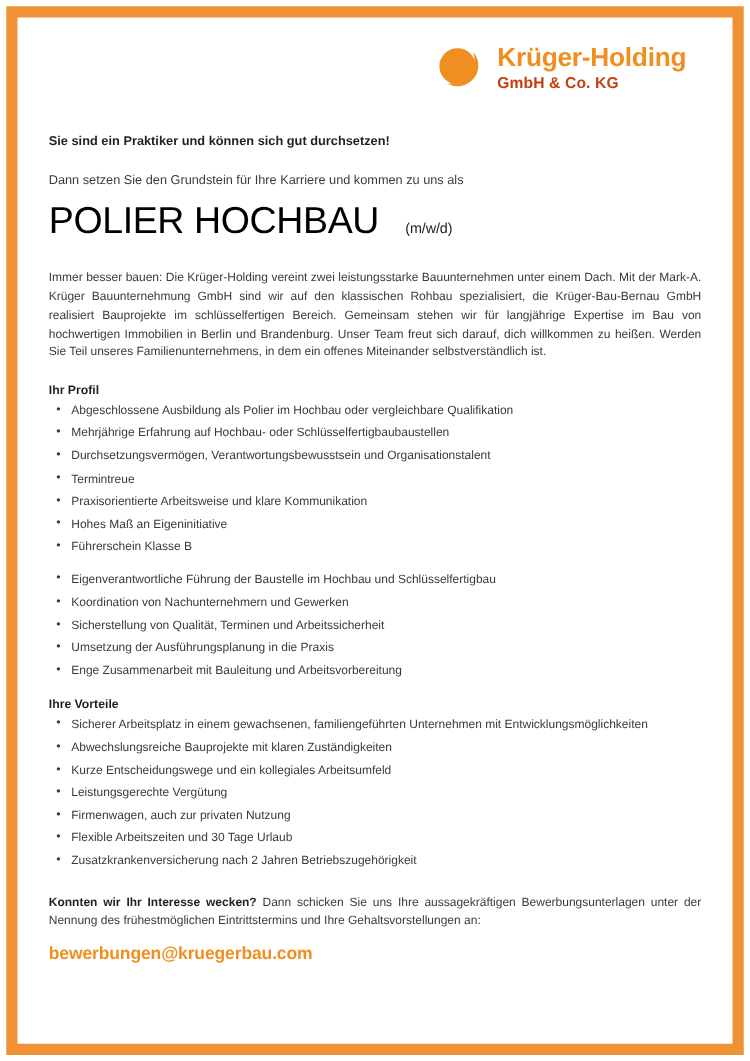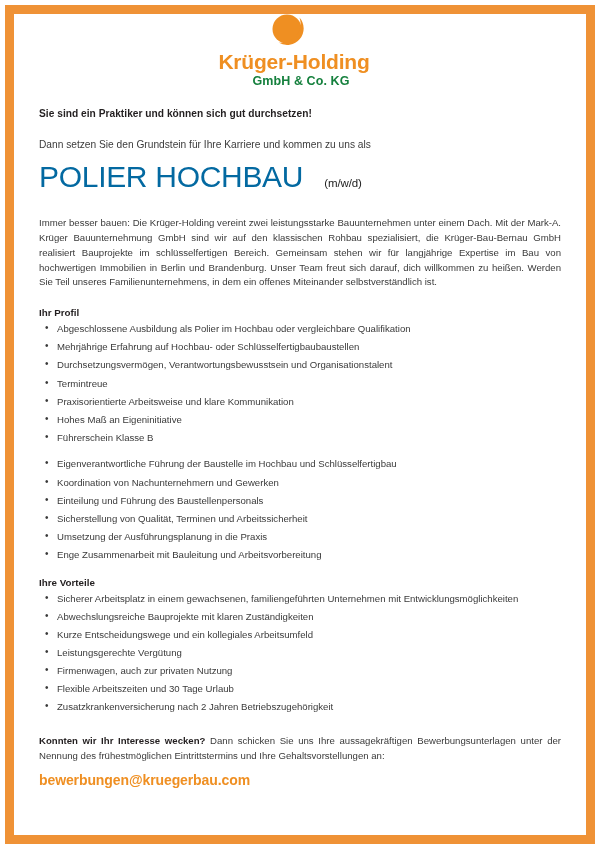--- a/index.html
+++ b/index.html
@@ -45,47 +45,45 @@
     padding: 8px 25px 10px 25px;
   }
 
   
   .logo-row {
     display: flex;
     justify-content: flex-end;
     align-items: center;
     height: 66px;
     padding-right: 12px;
-    flex-direction: column;
   }
   .logo-mark {
     width: 40px;
     height: 40px;
     position: relative;
     margin-right: 10px;
     flex: 0 0 auto;
   }
   .logo-mark svg { display: block; }
 
   .logo-text { line-height: 1.05; }
   .logo-name {
     color: #ef8f22;
     font-weight: bold;
     font-size: 21px;
     letter-spacing: -0.2px;
     white-space: nowrap;
   }
   .logo-sub {
-    color: #15803d;
+    color: #c2410c;
     font-weight: bold;
     font-size: 12.5px;
     letter-spacing: 0.1px;
     margin-top: 2px;
     white-space: nowrap;
-    margin-left: 34px;
   }
 
   
   .kicker-1 {
     color: #231f20;
     font-weight: bold;
     font-size: 10.2px;
     margin-top: 20px;
     letter-spacing: 0.02px;
   }
@@ -94,21 +92,21 @@
     font-size: 10.2px;
     margin-top: 20px;
   }
 
   .job-title-row {
     display: flex;
     align-items: baseline;
     margin-top: 12px;
   }
   .job-title {
-    color: #0369a1;
+    color: #000000;
     font-size: 30px;
     font-weight: normal;
     letter-spacing: -0.3px;
     line-height: 1;
   }
   .job-title-suffix {
     color: #222222;
     font-size: 11.5px;
     margin-left: 21px;
     letter-spacing: -0.1px;
@@ -214,21 +212,20 @@
         <li>Praxisorientierte Arbeitsweise und klare Kommunikation</li>
         <li>Hohes Maß an Eigeninitiative</li>
         <li>Führerschein Klasse B</li>
       </ul>
     </div>
 
     <div class="section">
       <ul class="bullets">
         <li>Eigenverantwortliche Führung der Baustelle im Hochbau und Schlüsselfertigbau</li>
         <li>Koordination von Nachunternehmern und Gewerken</li>
-        <li>Einteilung und Führung des Baustellenpersonals</li>
         <li>Sicherstellung von Qualität, Terminen und Arbeitssicherheit</li>
         <li>Umsetzung der Ausführungsplanung in die Praxis</li>
         <li>Enge Zusammenarbeit mit Bauleitung und Arbeitsvorbereitung</li>
       </ul>
     </div>
 
     <div class="section">
       <div class="section-title">Ihre Vorteile</div>
       <ul class="bullets">
         <li>Sicherer Arbeitsplatz in einem gewachsenen, familiengeführten Unternehmen mit Entwicklungsmöglichkeiten</li>

